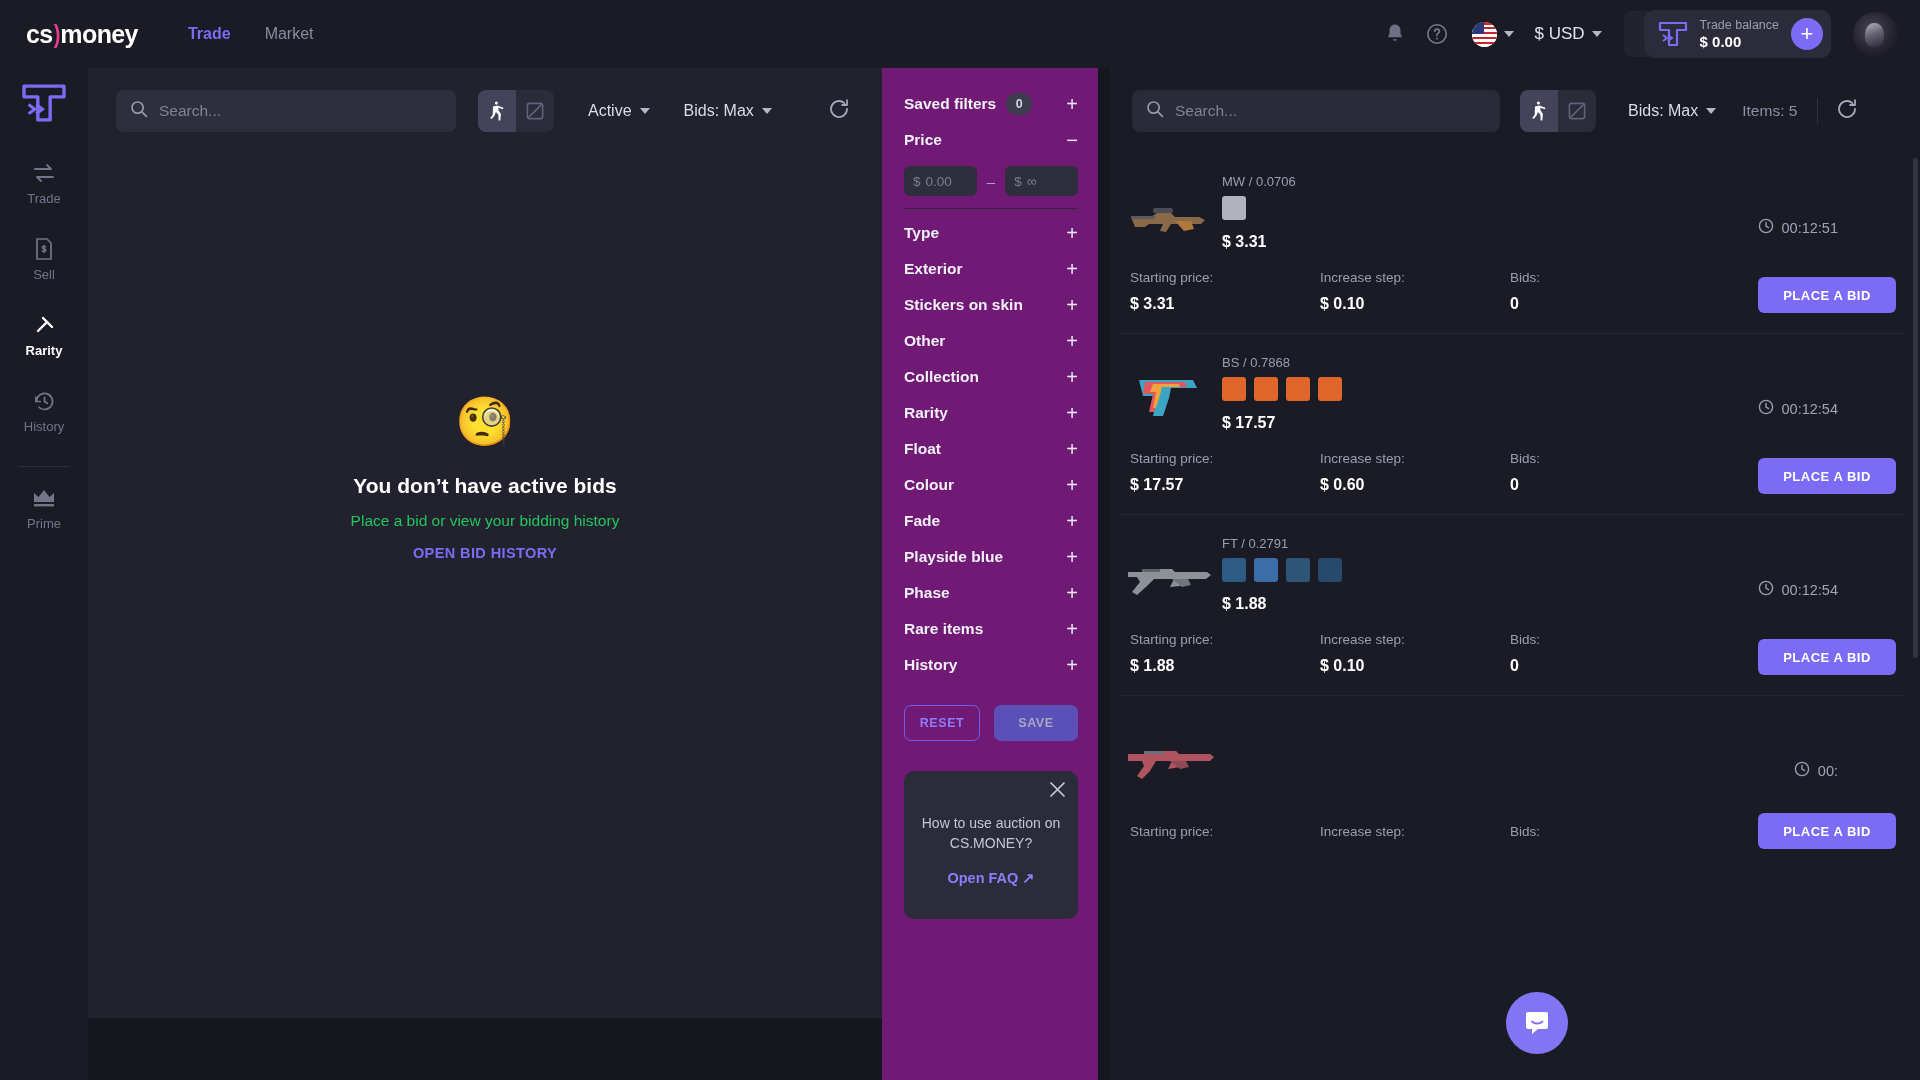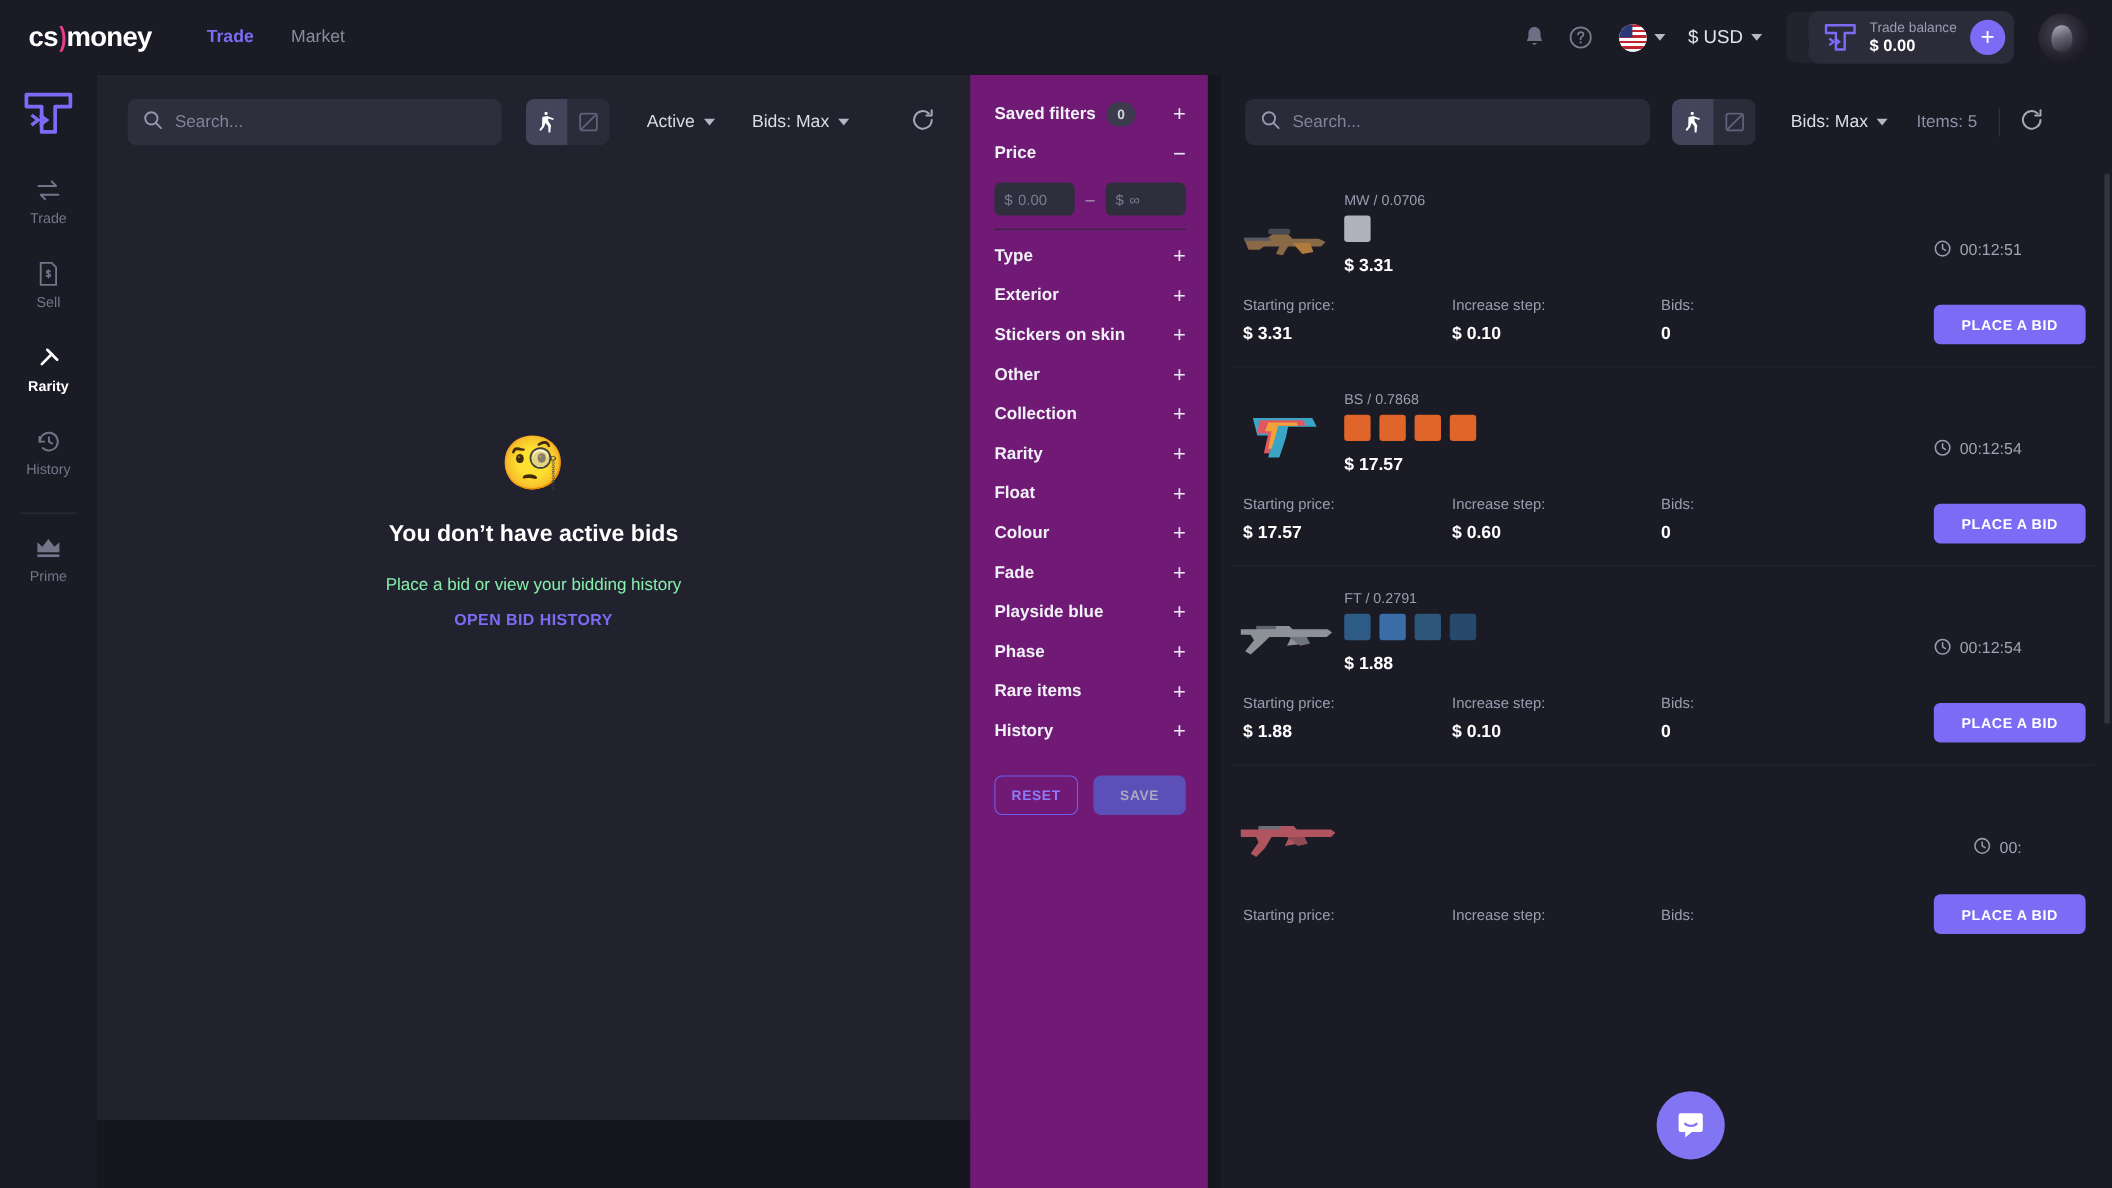--- a/index.html
+++ b/index.html
@@ -109,21 +109,21 @@
   .dd { display: flex; align-items: center; gap: 8px; cursor: pointer; color: #dcdce8; font-size: 16px; }
   .dd.ml { margin-left: 34px; }
   .refresh { margin-left: auto; cursor: pointer; }
 
   .empty-state {
     position: absolute; left: 0; right: 0; top: 330px;
     display: flex; flex-direction: column; align-items: center; gap: 0;
   }
   .empty-emoji { font-size: 48px; line-height: 1; }
   .empty-title { margin-top: 28px; font-size: 21px; font-weight: 700; color: #ffffff; }
-  .empty-sub { margin-top: 25px; font-size: 15.5px; color: #86efac; }
+  .empty-sub { margin-top: 14px; font-size: 15.5px; color: #22c55e; }
   .empty-link { margin-top: 15px; font-size: 14.5px; font-weight: 700; color: #7c6cf5; letter-spacing: .4px; cursor: pointer; }
 
   
   .filters {
     position: absolute; left: 882px; top: 68px; width: 216px; height: 1012px;
     background: #701a75; padding: 18px 20px 0 22px; overflow: hidden;
   }
   .f-row {
     display: flex; align-items: center; justify-content: space-between;
     height: 36px; cursor: pointer;
@@ -487,20 +487,29 @@
           <span class="f-title">History</span>
           <span class="f-sign">+</span>
         </div>
       </div>
 
     <div class="f-actions">
       <button class="btn-reset">RESET</button>
       <button class="btn-save">SAVE</button>
     </div>
 
+    <div class="faq-card">
+      <span class="faq-close">
+        <svg width="17" height="17" viewBox="0 0 17 17">
+            <path d="M2 2l13 13M15 2L2 15" stroke="#c9c9d8" stroke-width="1.7" stroke-linecap="round"></path>
+          </svg>
+      </span>
+      <div class="faq-text">How to use auction on CS.MONEY?</div>
+      <div class="faq-link">Open FAQ ↗</div>
+    </div>
   </div>
 
   <div class="right-panel">
     <div class="rp-toolbar">
       <div class="rp-search">
         <span>
           <svg width="18" height="18" viewBox="0 0 18 18">
               <circle cx="7.6" cy="7.6" r="5.6" fill="none" stroke="#9797ad" stroke-width="1.7"></circle>
               <path d="M11.8 11.8L16.4 16.4" stroke="#9797ad" stroke-width="1.7" stroke-linecap="round"></path>
             </svg>

